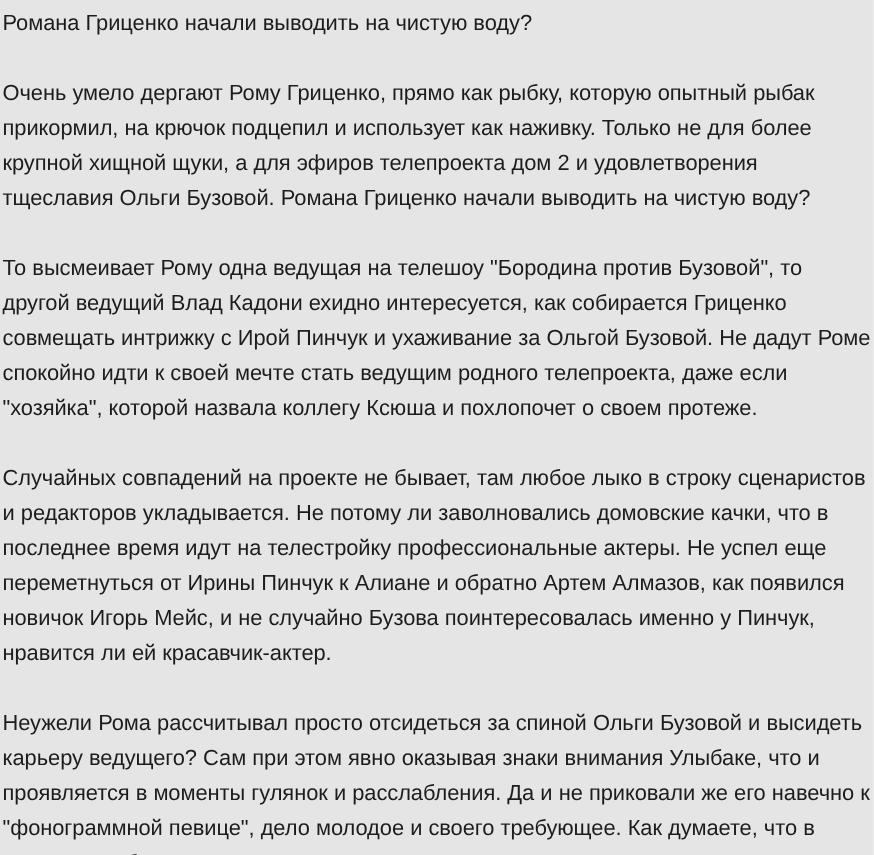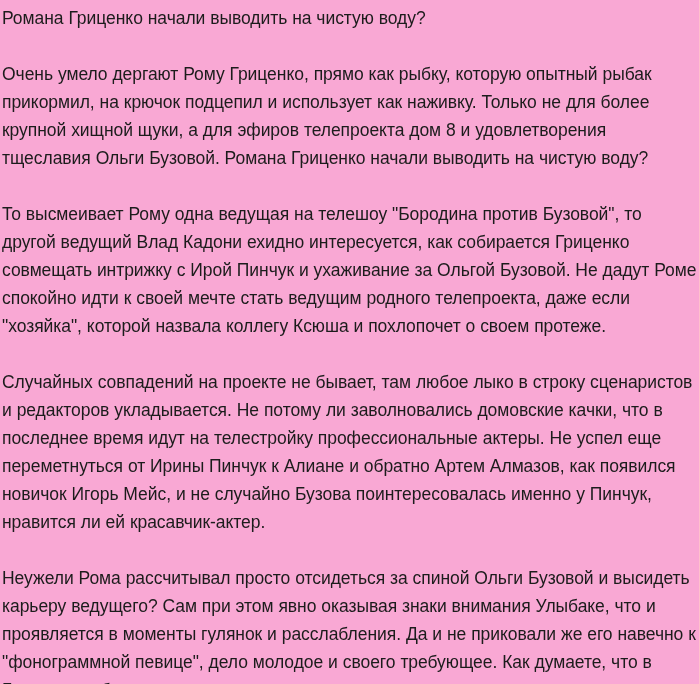--- a/index.html
+++ b/index.html
@@ -12,21 +12,21 @@
     width: 699px;
     height: 684px;
     overflow: hidden;
     font-family: "Liberation Sans", "DejaVu Sans", sans-serif;
   }
   .article {
     box-sizing: border-box;
     width: 699px;
     height: 684px;
     padding: 4px 2px 0 2px;
-    background: #f9a8d4;
+    background: #e5e5e5;
   }
   .para {
     margin: 0 0 28px 0;
     font-size: 17.5px;
     line-height: 28px;
     color: #1c1c1c;
     text-align: left;
     letter-spacing: -0.05px;
     word-spacing: 0.1px;
     white-space: normal;
@@ -38,21 +38,21 @@
     margin-bottom: 0;
   }
 </style>
 </head>
 <body>
 
 <div class="article">
 
   <p class="para">Романа Гриценко начали выводить на чистую воду?</p>
 
-  <p class="para">Очень умело дергают Рому Гриценко, прямо как рыбку, которую опытный рыбак прикормил, на крючок подцепил и использует как наживку. Только не для более крупной хищной щуки, а для эфиров телепроекта дом 8 и удовлетворения тщеславия Ольги Бузовой. Романа Гриценко начали выводить на чистую воду?</p>
+  <p class="para">Очень умело дергают Рому Гриценко, прямо как рыбку, которую опытный рыбак прикормил, на крючок подцепил и использует как наживку. Только не для более крупной хищной щуки, а для эфиров телепроекта дом 2 и удовлетворения тщеславия Ольги Бузовой. Романа Гриценко начали выводить на чистую воду?</p>
 
   <p class="para">То высмеивает Рому одна ведущая на телешоу "Бородина против Бузовой", то другой ведущий Влад Кадони ехидно интересуется, как собирается Гриценко совмещать интрижку с Ирой Пинчук и ухаживание за Ольгой Бузовой. Не дадут Роме спокойно идти к своей мечте стать ведущим родного телепроекта, даже если "хозяйка", которой назвала коллегу Ксюша и похлопочет о своем протеже.</p>
 
   <p class="para">Случайных совпадений на проекте не бывает, там любое лыко в строку сценаристов и редакторов укладывается. Не потому ли заволновались домовские качки, что в последнее время идут на телестройку профессиональные актеры. Не успел еще переметнуться от Ирины Пинчук к Алиане и обратно Артем Алмазов, как появился новичок Игорь Мейс, и не случайно Бузова поинтересовалась именно у Пинчук, нравится ли ей красавчик-актер.</p>
 
   <p class="para signature-block">Неужели Рома рассчитывал просто отсидеться за спиной Ольги Бузовой и высидеть карьеру ведущего? Сам при этом явно оказывая знаки внимания Улыбаке, что и проявляется в моменты гулянок и расслабления. Да и не приковали же его навечно к "фонограммной певице", дело молодое и своего требующее. Как думаете, что в Гриценко победит - юношеские желания и мужская природа или расчет на должность ведущего?</p>
 
 </div>
 
 </body></html>

